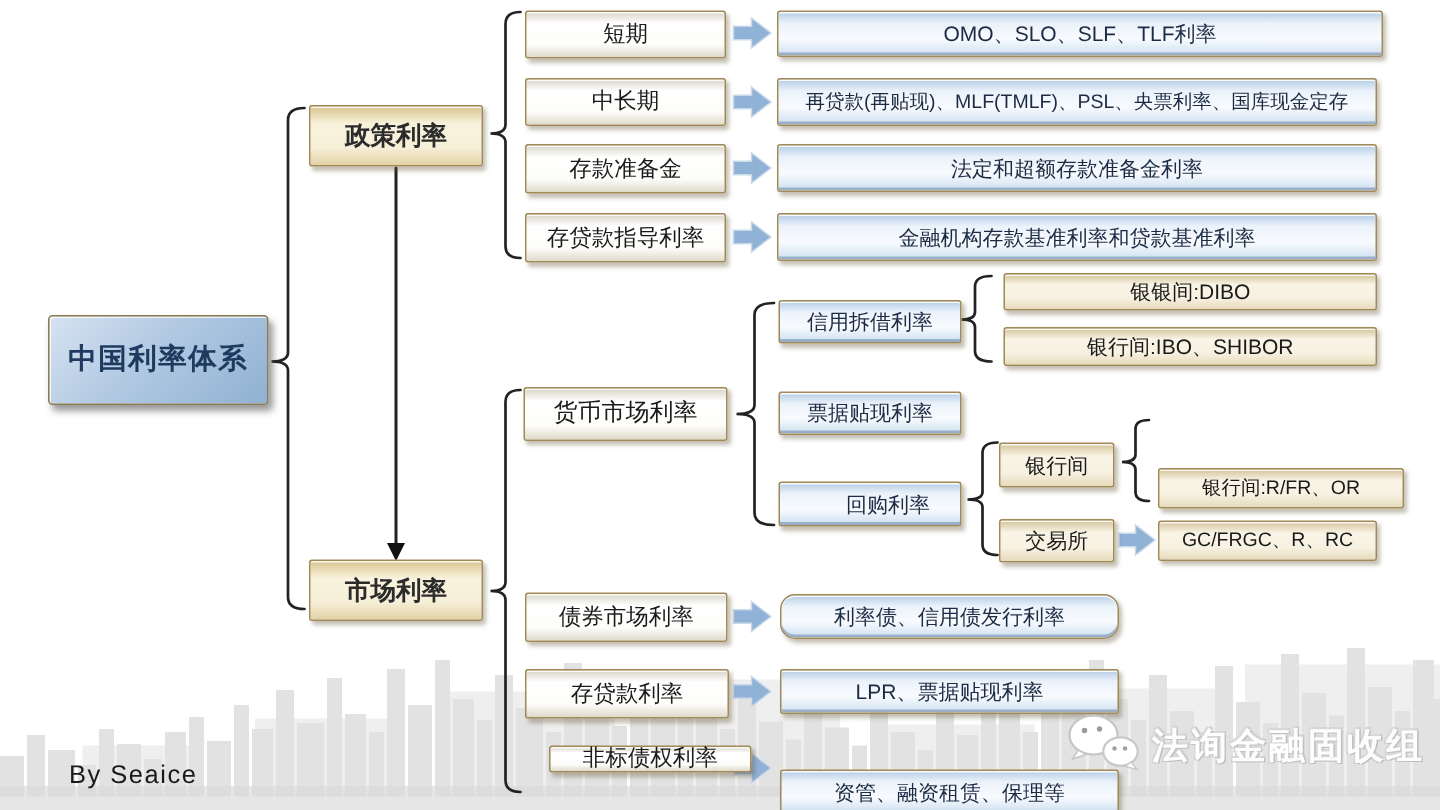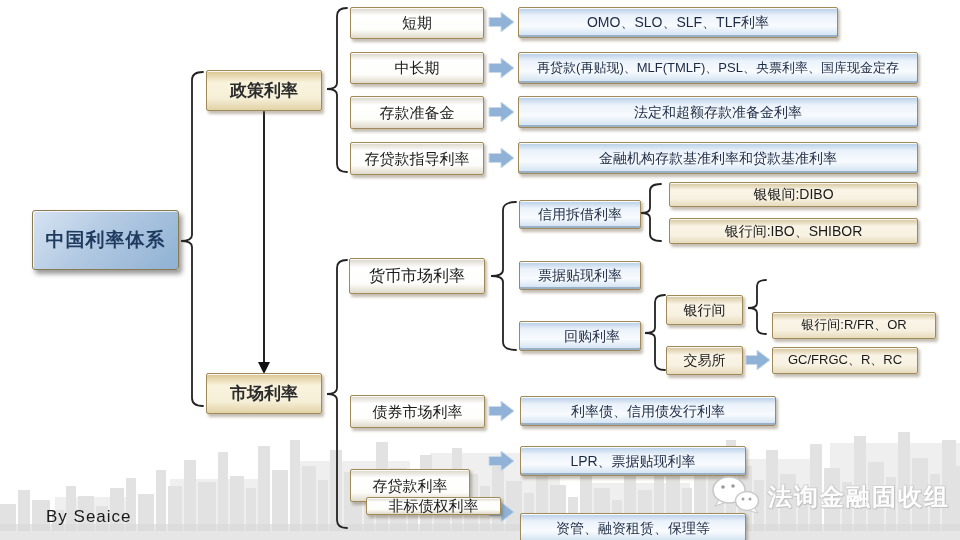--- a/index.html
+++ b/index.html
@@ -158,45 +158,45 @@
   <div class="bx rootbx" style="left:32px;top:210px;width:147px;height:60px;">中国利率体系</div>
 
   <div class="bx cream" style="left:206px;top:70px;width:116px;height:41px;">政策利率</div>
   <div class="bx cream" style="left:206px;top:373px;width:116px;height:41px;">市场利率</div>
 
   <div class="bx white" style="left:350px;top:7px;width:134px;height:32px;">短期</div>
   <div class="bx white" style="left:350px;top:52px;width:134px;height:32px;">中长期</div>
   <div class="bx white" style="left:350px;top:96px;width:134px;height:33px;">存款准备金</div>
   <div class="bx white" style="left:350px;top:142px;width:134px;height:33px;">存贷款指导利率</div>
 
-  <div class="bx blue" style="left:518px;top:7px;width:320px;height:31px;">OMO、SLO、SLF、TLF利率</div>
+  <div class="bx blue" style="left:518px;top:7px;width:404px;height:31px;">OMO、SLO、SLF、TLF利率</div>
   <div class="bx blue" style="left:518px;top:52px;width:400px;height:32px;font-size:13px;">再贷款(再贴现)、MLF(TMLF)、PSL、央票利率、国库现金定存</div>
   <div class="bx blue" style="left:518px;top:96px;width:400px;height:32px;">法定和超额存款准备金利率</div>
   <div class="bx blue" style="left:518px;top:142px;width:400px;height:32px;">金融机构存款基准利率和贷款基准利率</div>
 
   <div class="bx white" style="left:349px;top:258px;width:136px;height:36px;font-size:16px;">货币市场利率</div>
 
   <div class="bx blue" style="left:519px;top:200px;width:122px;height:29px;">信用拆借利率</div>
   <div class="bx blue" style="left:519px;top:261px;width:122px;height:29px;">票据贴现利率</div>
   <div class="bx blue" style="left:519px;top:321px;width:122px;height:30px;padding-left:24px;">回购利率</div>
 
   <div class="bx creamleaf" style="left:669px;top:182px;width:249px;height:25px;">银银间:DIBO</div>
   <div class="bx creamleaf" style="left:669px;top:218px;width:249px;height:26px;">银行间:IBO、SHIBOR</div>
 
   <div class="bx creamleaf" style="left:666px;top:295px;width:77px;height:30px;">银行间</div>
   <div class="bx creamleaf" style="left:666px;top:346px;width:77px;height:29px;">交易所</div>
 
   <div class="bx creamleaf" style="left:772px;top:312px;width:164px;height:27px;font-size:13px;">银行间:R/FR、OR</div>
   <div class="bx creamleaf" style="left:772px;top:347px;width:146px;height:27px;font-size:13px;">GC/FRGC、R、RC</div>
 
   <div class="bx white" style="left:350px;top:395px;width:135px;height:33px;">债券市场利率</div>
-  <div class="bx white" style="left:350px;top:446px;width:120px;height:33px;margin-top:23px;">存贷款利率</div>
+  <div class="bx white" style="left:350px;top:446px;width:136px;height:33px;">存贷款利率</div>
   <div class="bx white" style="left:366px;top:497px;width:135px;height:18px;">非标债权利率</div>
 
-  <div class="bx blue" style="left:520px;top:396px;width:256px;height:30px;">利率债、信用债发行利率</div>
+  <div class="bx blue" style="left:520px;top:396px;width:226px;height:30px;border-radius:10px;">利率债、信用债发行利率</div>
   <div class="bx blue" style="left:520px;top:446px;width:226px;height:30px;">LPR、票据贴现利率</div>
   <div class="bx blue" style="left:520px;top:497px;width:226px;height:30px;margin-top:16px;">资管、融资租赁、保理等</div>
 
   <div id="credit">By Seaice</div>
 
   <svg id="wm-icon" width="58" height="48">
     <ellipse cx="23" cy="18" rx="16" ry="13" fill="#ffffff" stroke="#c6c6c6" stroke-width="1.5"></ellipse>
     <path d="M13,28 l-4,6 l9,-3 z" fill="#ffffff" stroke="#c6c6c6" stroke-width="1"></path>
     <circle cx="17" cy="15" r="1.8" fill="#9a9a9a"></circle>
     <circle cx="27" cy="14" r="1.8" fill="#9a9a9a"></circle>

